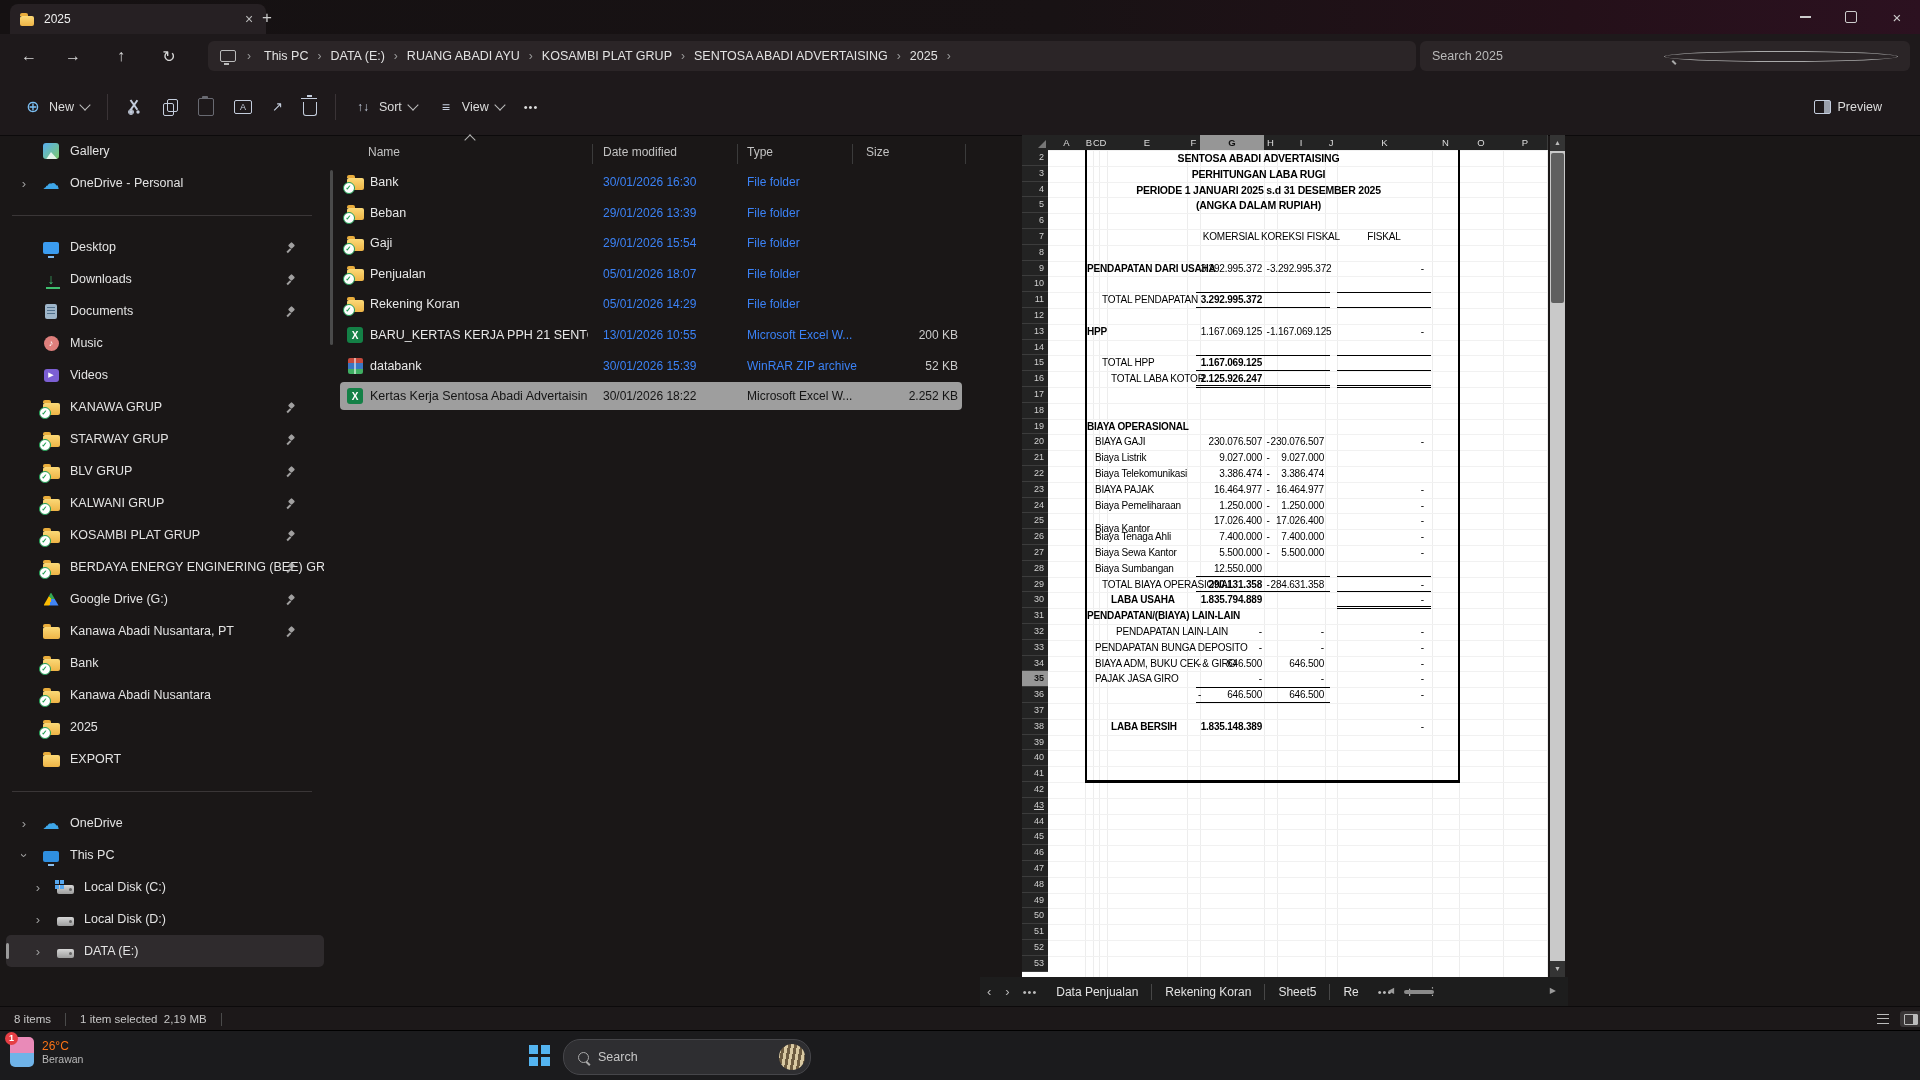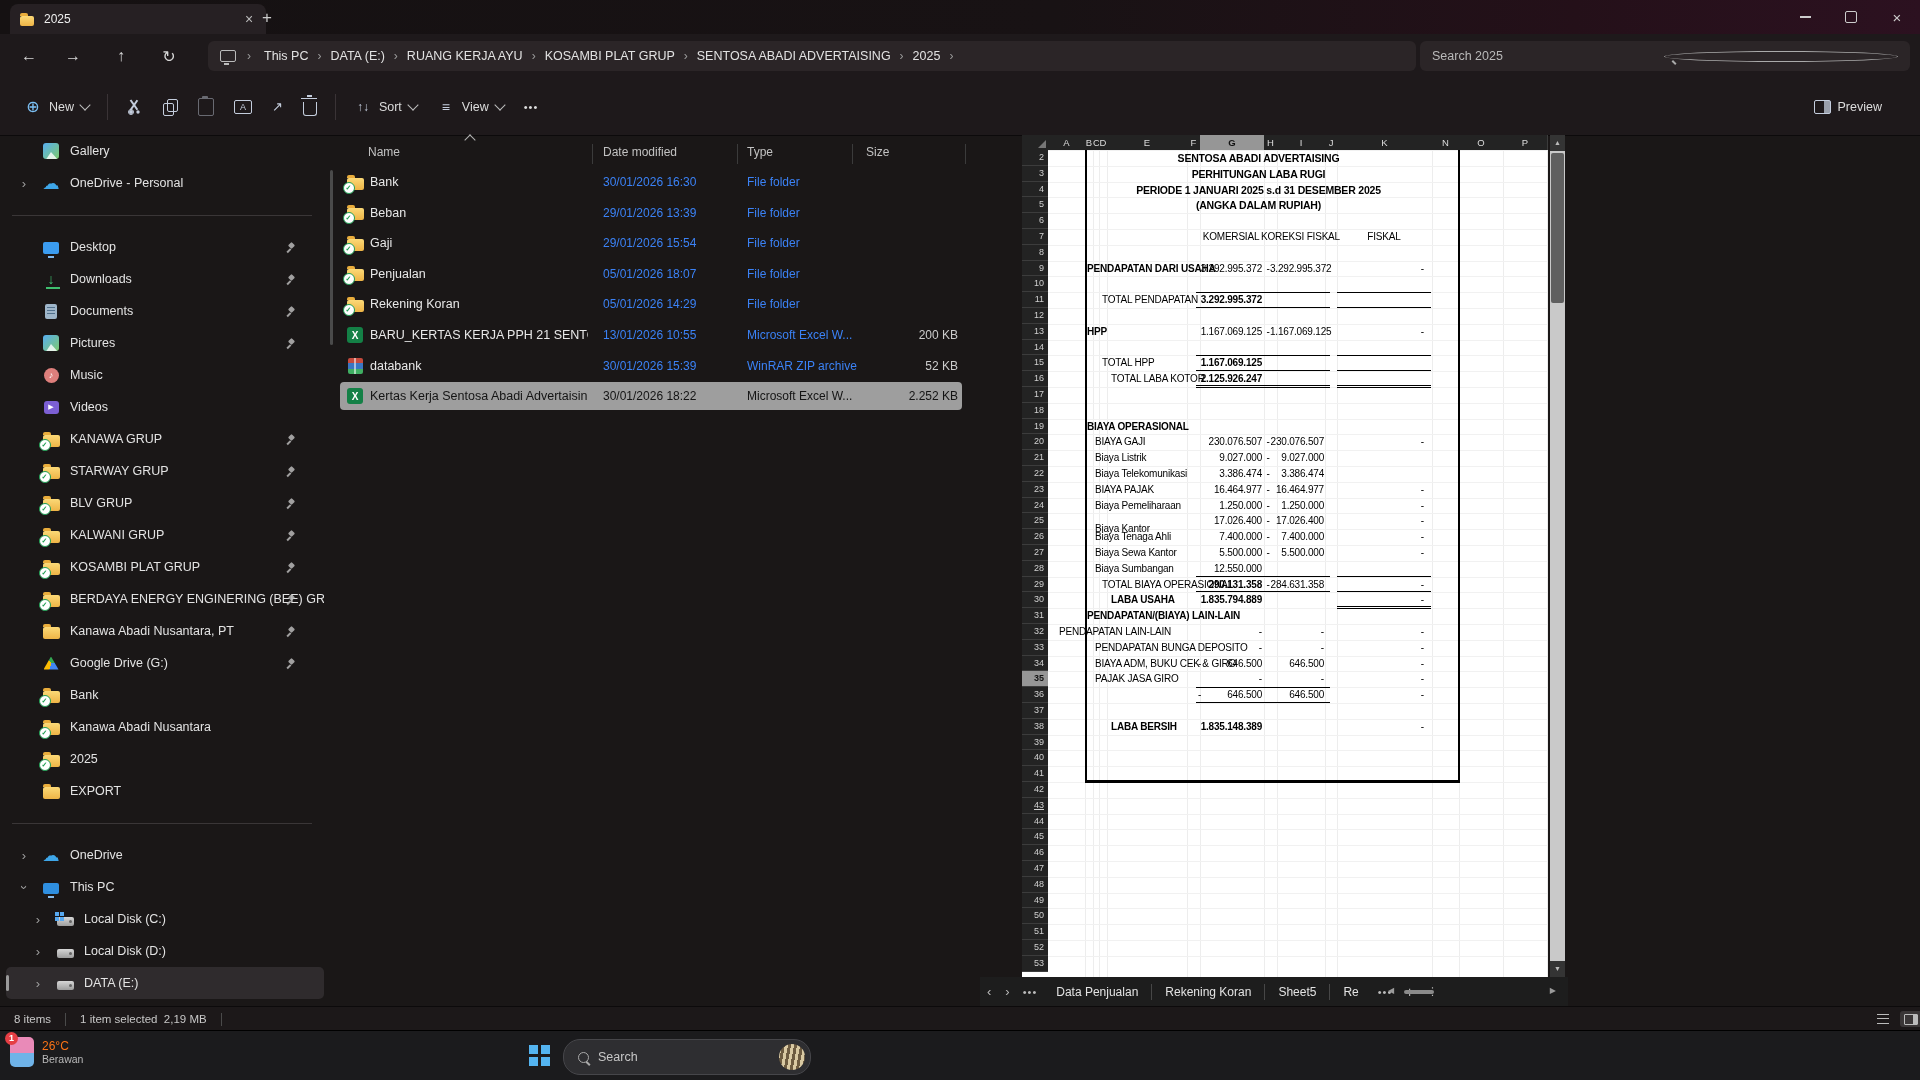--- a/index.html
+++ b/index.html
@@ -196,21 +196,21 @@
     <span class="navbtn" style="left:106px">↑</span>
     <span class="navbtn" style="left:154px">↻</span>
     <div id="addrbar">
       <span class="pcico"></span>
       <span class="crumbsep">›</span>
       <span id="crumbs" style="display:flex;align-items:center;">
           <span class="crumb">This PC</span>
           <span class="crumbsep">›</span>
           <span class="crumb">DATA (E:)</span>
           <span class="crumbsep">›</span>
-          <span class="crumb">RUANG KERJA AYU</span>
+          <span class="crumb">RUANG ABADI AYU</span>
           <span class="crumbsep">›</span>
           <span class="crumb">KOSAMBI PLAT GRUP</span>
           <span class="crumbsep">›</span>
           <span class="crumb">SENTOSA ABADI ADVERTAISING</span>
           <span class="crumbsep">›</span>
           <span class="crumb">2025</span>
           <span class="crumbsep">›</span>
         </span>
     </div>
     <div id="searchbox">
@@ -304,28 +304,20 @@
         <span class="sbchev"></span>
         <span class="fi">
           <span class="ic-doc"></span>
         </span>
         <span class="sblabel">Documents</span>
         <span class="pin"></span>
       </div>
       <div class="sbitem">
         <span class="sbchev"></span>
         <span class="fi">
-          <span class="ic-gallery"></span>
-        </span>
-        <span class="sblabel">Pictures</span>
-        <span class="pin"></span>
-      </div>
-      <div class="sbitem">
-        <span class="sbchev"></span>
-        <span class="fi">
           <span class="ic-music">♪</span>
         </span>
         <span class="sblabel">Music</span>
       </div>
       <div class="sbitem">
         <span class="sbchev"></span>
         <span class="fi">
           <span class="ic-video">▶</span>
         </span>
         <span class="sblabel">Videos</span>
@@ -374,31 +366,31 @@
         <span class="sbchev"></span>
         <span class="fi">
           <span class="fold sync"></span>
         </span>
         <span class="sblabel">BERDAYA ENERGY ENGINERING (BEE) GRUP</span>
         <span class="pin"></span>
       </div>
       <div class="sbitem">
         <span class="sbchev"></span>
         <span class="fi">
+          <span class="ic-gdrive"></span>
+        </span>
+        <span class="sblabel">Google Drive (G:)</span>
+        <span class="pin"></span>
+      </div>
+      <div class="sbitem">
+        <span class="sbchev"></span>
+        <span class="fi">
           <span class="fold"></span>
         </span>
         <span class="sblabel">Kanawa Abadi Nusantara, PT</span>
-        <span class="pin"></span>
-      </div>
-      <div class="sbitem">
-        <span class="sbchev"></span>
-        <span class="fi">
-          <span class="ic-gdrive"></span>
-        </span>
-        <span class="sblabel">Google Drive (G:)</span>
         <span class="pin"></span>
       </div>
       <div class="sbitem">
         <span class="sbchev"></span>
         <span class="fi">
           <span class="fold sync"></span>
         </span>
         <span class="sblabel">Bank</span>
       </div>
       <div class="sbitem">
@@ -782,21 +774,21 @@
         <div class="bline" style="left: 1266px; top: 576.1px; width: 64px; height: 1px;"></div>
         <div class="bline" style="left: 1266px; top: 591.4px; width: 64px; height: 1px;"></div>
         <div class="bline" style="left: 1337px; top: 576.1px; width: 94px; height: 1px;"></div>
         <div class="bline" style="left: 1337px; top: 591.4px; width: 94px; height: 1px;"></div>
         <div class="shcell shb" style="left: 1111px; top: 594.4px;">LABA USAHA</div>
         <div class="shcell shb" style="left: 1186px; top: 594.4px; width: 76px; text-align: right;">1.835.794.889</div>
         <div class="shcell" style="left: 1337px; top: 594.4px; width: 87px; text-align: right;">-</div>
         <div class="bline" style="left: 1337px; top: 605.8px; width: 94px; height: 1px;"></div>
         <div class="bline" style="left: 1337px; top: 608.4px; width: 94px; height: 1px;"></div>
         <div class="shcell shb" style="left: 1087px; top: 610.2px;">PENDAPATAN/(BIAYA) LAIN-LAIN</div>
-        <div class="shcell" style="left: 1059px; top: 626px;">PENDAPATAN LAIN-LAIN</div>
+        <div class="shcell" style="left: 1116px; top: 626px;">PENDAPATAN LAIN-LAIN</div>
         <div class="shcell" style="left: 1186px; top: 626px; width: 76px; text-align: right;">-</div>
         <div class="shcell" style="left: 1270px; top: 626px; width: 54px; text-align: right;">-</div>
         <div class="shcell" style="left: 1337px; top: 626px; width: 87px; text-align: right;">-</div>
         <div class="shcell" style="left: 1095px; top: 641.8px;">PENDAPATAN BUNGA DEPOSITO</div>
         <div class="shcell" style="left: 1186px; top: 641.8px; width: 76px; text-align: right;">-</div>
         <div class="shcell" style="left: 1270px; top: 641.8px; width: 54px; text-align: right;">-</div>
         <div class="shcell" style="left: 1337px; top: 641.8px; width: 87px; text-align: right;">-</div>
         <div class="shcell" style="left: 1095px; top: 657.6px;">BIAYA ADM, BUKU CEK &amp; GIRO</div>
         <div class="shcell" style="left: 1198px; top: 657.6px; width: 10px;">-</div>
         <div class="shcell" style="left: 1186px; top: 657.6px; width: 76px; text-align: right;">646.500</div>

